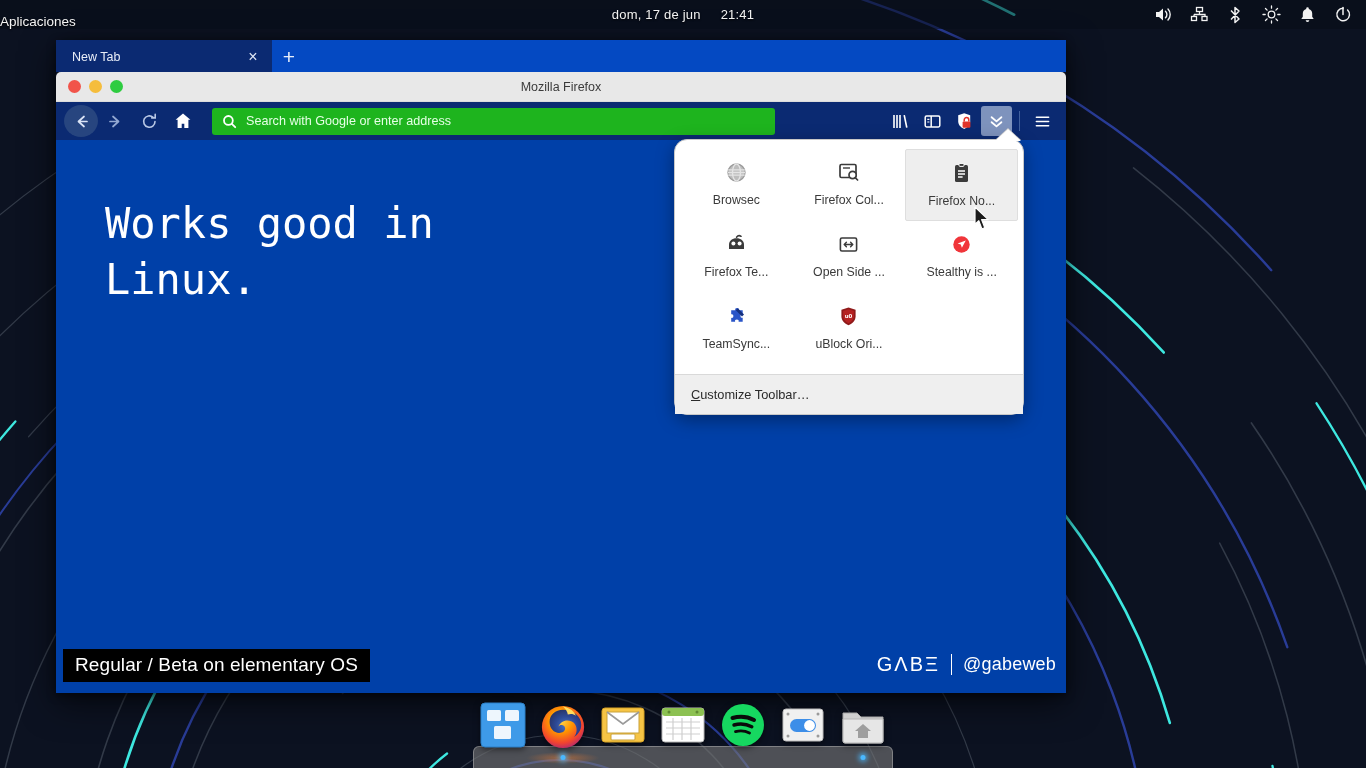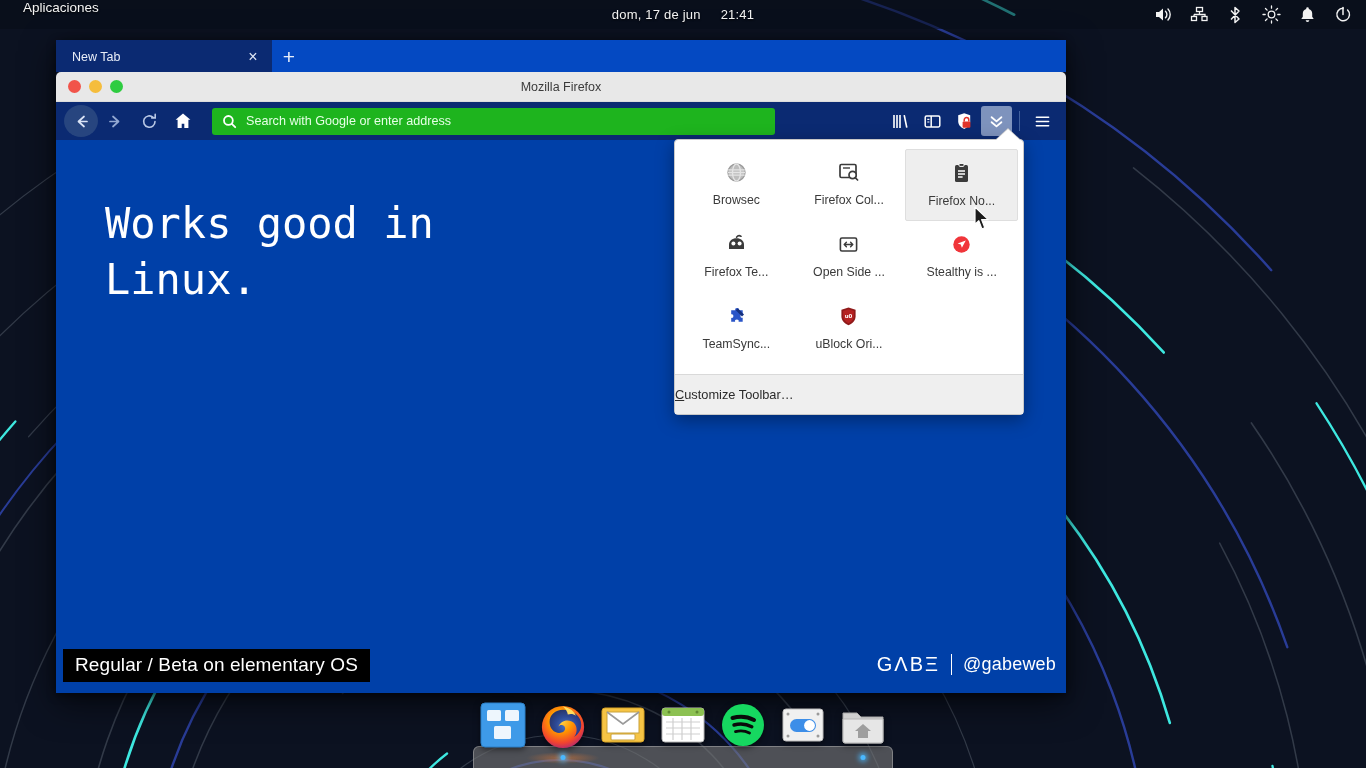--- a/index.html
+++ b/index.html
@@ -22,22 +22,22 @@
   
   #top-panel {
     position: absolute; top: 0; left: 0;
     width: 1366px; height: 29px;
     display: flex; align-items: center;
     z-index: 40;
     background: rgba(8,12,24,0.55);
   }
   #apps-menu {
     color: #f3f3f3; font-size: 13.5px;
-    padding: 0 10px 0 23px; height: 29px;
-    display: flex; align-items: flex-start;
+    padding: 0 10px 0 0; height: 29px;
+    display: flex; align-items: flex-end;
     text-shadow: 0 1px 2px rgba(0,0,0,.9);
   }
   #panel-clock {
     position: absolute; left: 0; right: 0; text-align: center;
     color: #f2f2f2; font-size: 13px;
     text-shadow: 0 1px 2px rgba(0,0,0,.9);
     letter-spacing: .2px;
     pointer-events: none;
   }
   #panel-clock span { pointer-events: auto; }
@@ -173,21 +173,21 @@
   }
   #watermark .wm-bar { width: 1px; height: 21px; background: #ffffff; }
   #watermark .wm-handle { font-size: 18px; letter-spacing: .2px; }
 
   
   #overflow-panel {
     position: absolute; left: 674px; top: 139px;
     width: 350px;
     background: #ffffff;
     border: 1px solid #c8c8c8;
-    border-radius: 4px;
+    border-radius: 13px;
     box-shadow: 0 5px 18px rgba(0,0,0,.35);
     z-index: 60;
   }
   #overflow-arrow {
     position: absolute; left: 320px; top: -11px;
     width: 0; height: 0;
     border-left: 13px solid transparent;
     border-right: 13px solid transparent;
     border-bottom: 12px solid #ffffff;
     filter: drop-shadow(0 -1px 0 #c8c8c8);
@@ -210,21 +210,21 @@
     display: flex; align-items: center; justify-content: center;
   }
   .of-label {
     font-size: 12.3px; color: #3a3a3a;
     white-space: nowrap; overflow: hidden; text-overflow: ellipsis;
     max-width: 104px; text-align: center;
   }
   #overflow-footer {
     border-top: 1px solid #d9d9d9;
     background: #efefef;
-    padding: 12px 0;
+    padding: 12px 16px;
   }
   #customize-toolbar {
     font-size: 12.8px; color: #2b2b2b;
   }
   #customize-toolbar u { text-decoration: underline; }
 
   
   #cursor {
     position: absolute; left: 974px; top: 206px;
     z-index: 80; pointer-events: none;

